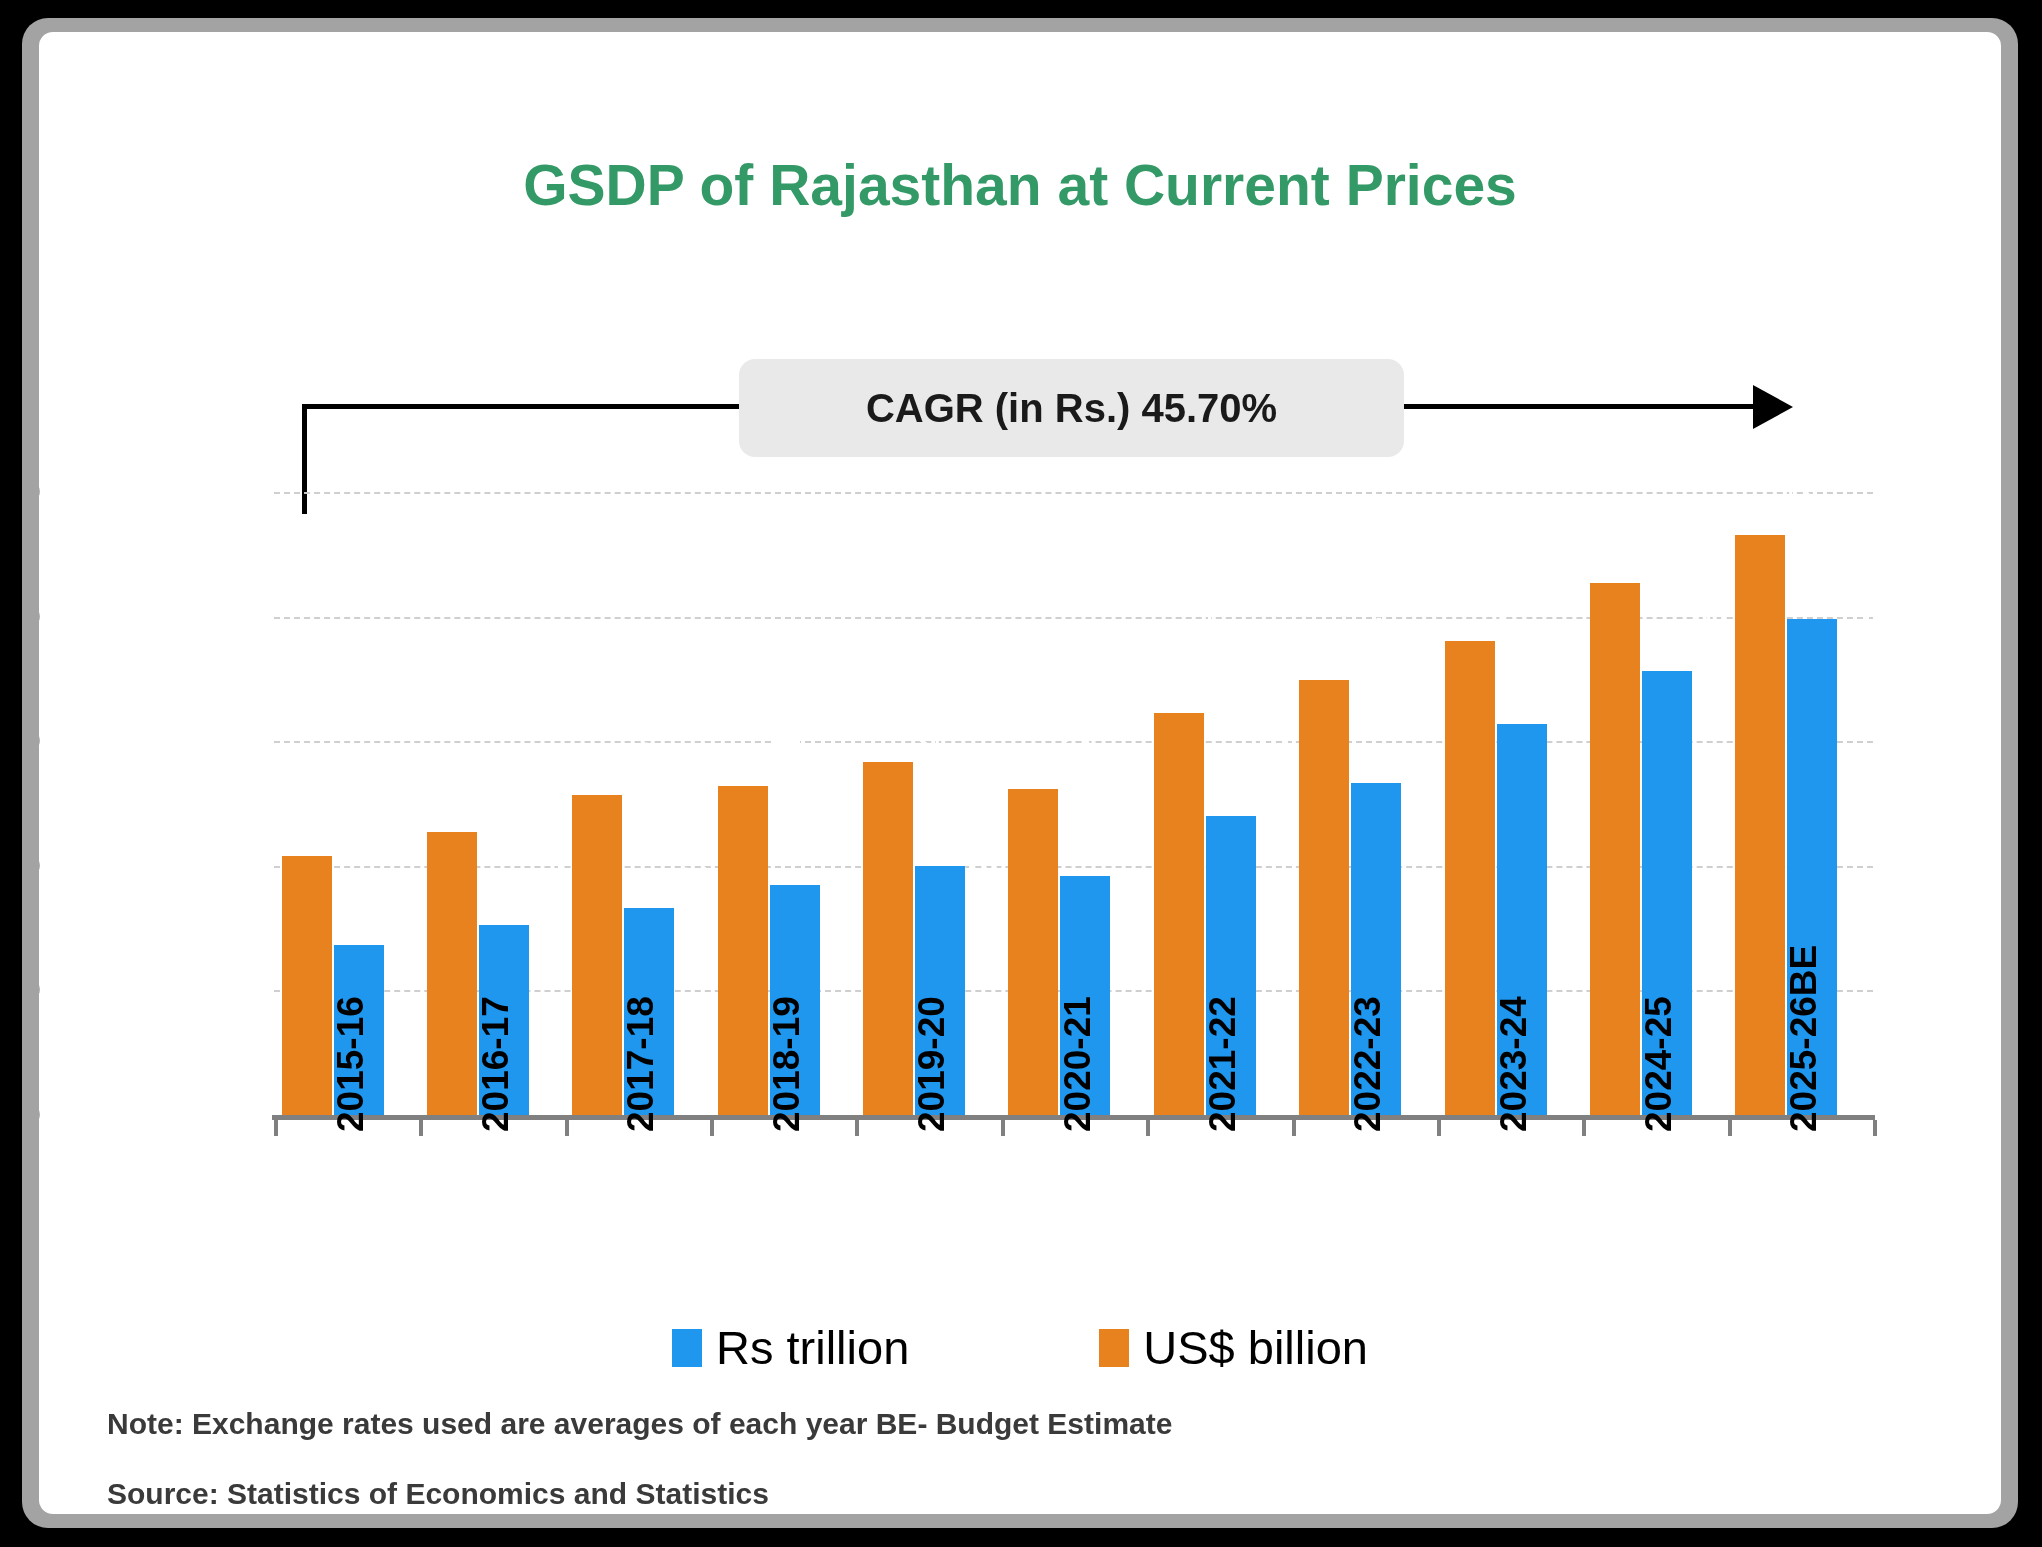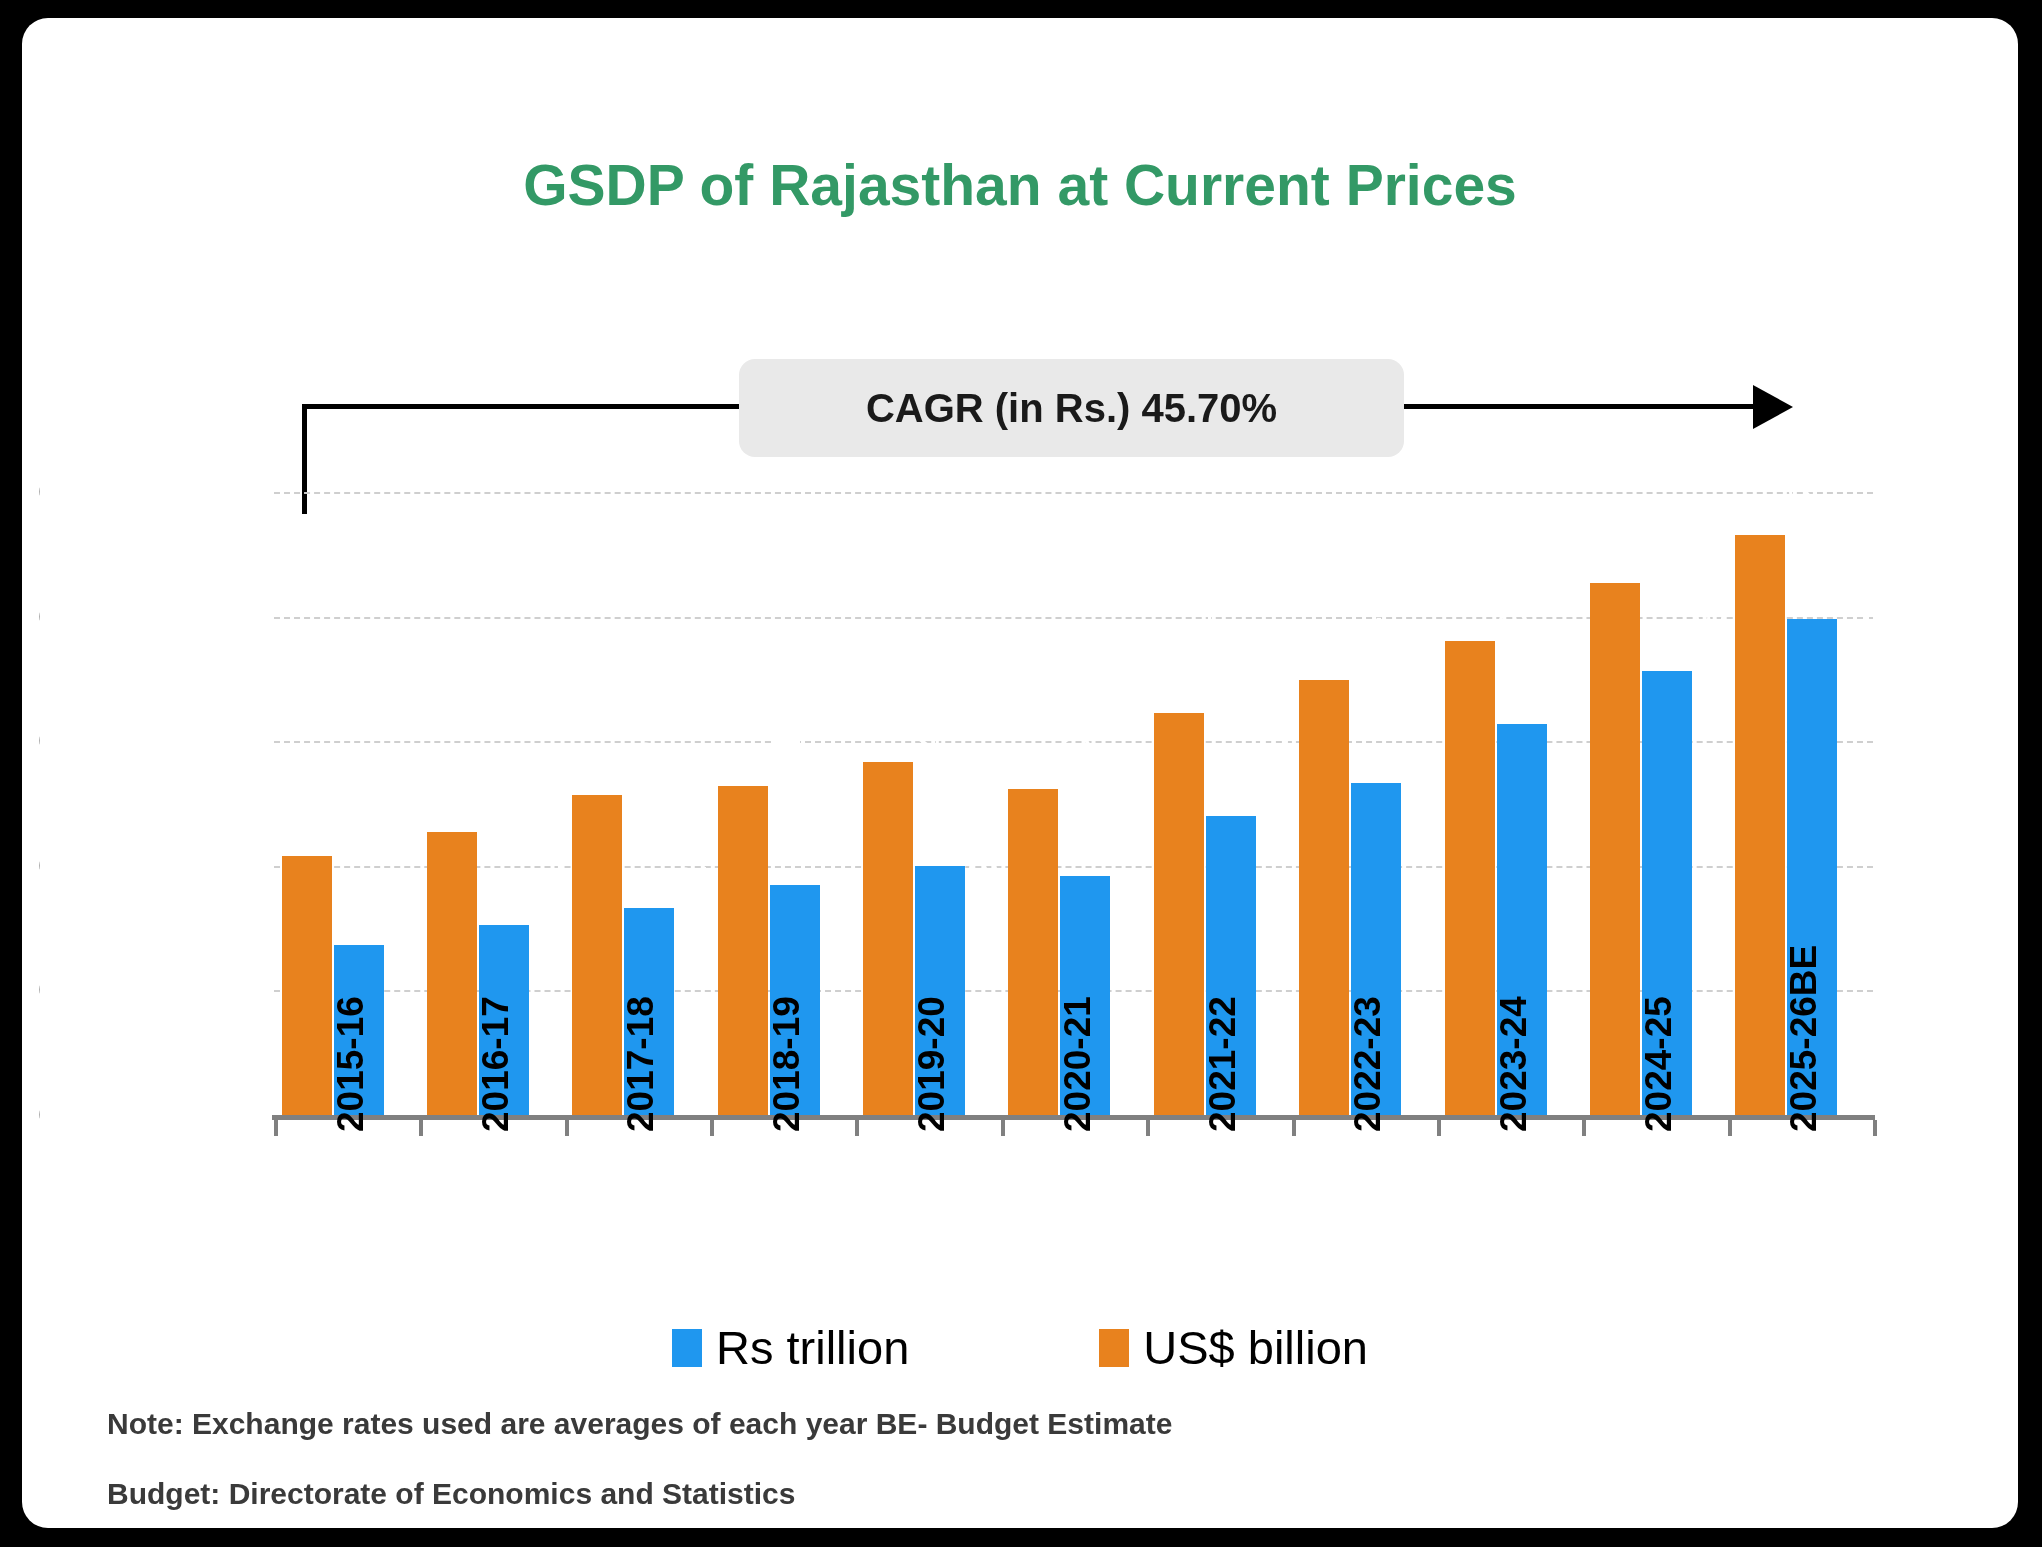--- a/index.html
+++ b/index.html
@@ -12,21 +12,21 @@
     height: 1547px;
     font-family: "Liberation Sans", sans-serif;
     overflow: hidden;
   }
   .outer-frame {
     position: absolute;
     left: 22px;
     top: 18px;
     width: 1996px;
     height: 1510px;
-    background: #ffffff;
+    background: #a3a3a3;
     border-radius: 26px;
     box-sizing: border-box;
   }
   .inner-card {
     position: absolute;
     left: 17px;
     top: 14px;
     width: 1962px;
     height: 1482px;
     background: #ffffff;
@@ -341,17 +341,17 @@
         <span class="legend-text">Rs trillion</span>
       </div>
       <div class="legend-item">
         <span class="legend-swatch" id="sw0" style="background: rgb(232, 130, 30);"></span>
         <span class="legend-text">US$ billion</span>
       </div>
     </div>
 
     <div class="notes">
       <div class="note-line">Note: Exchange rates used are averages of each year BE- Budget Estimate</div>
-      <div class="note-line">Budget: Directorate of Economics and Statistics</div>
+      <div class="note-line">Source: Statistics of Economics and Statistics</div>
     </div>
 
   </div>
 </div>
 
 </body></html>

